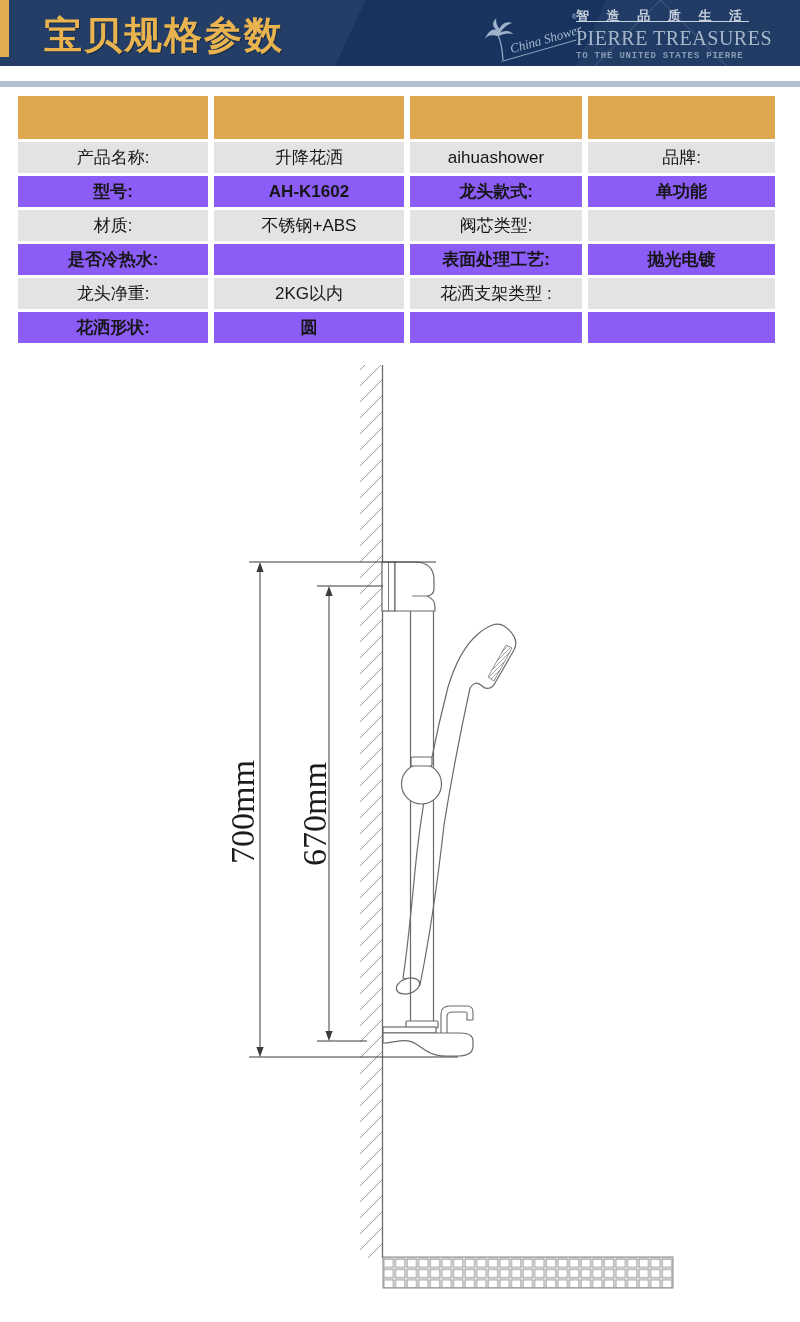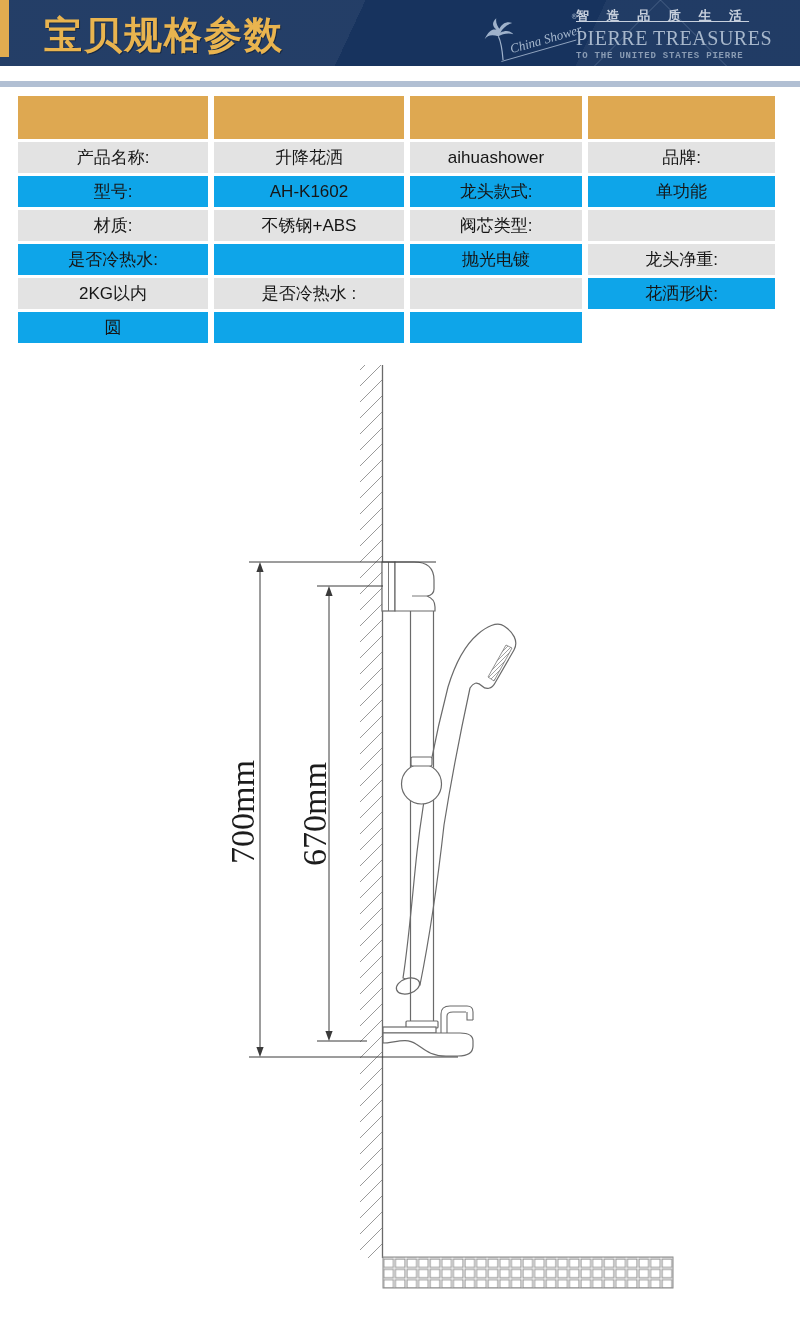--- a/index.html
+++ b/index.html
@@ -45,21 +45,21 @@
     display:grid; grid-template-columns:190px 190px 172px 187px;
     grid-template-rows:43px repeat(6, 31px);
     column-gap:6px; row-gap:3px; background:#ffffff;
   }
   .spec-table .hcell { background:#DEA851; }
   .spec-table .cell {
     display:flex; align-items:center; justify-content:center;
     font-size:17px; color:#161616; white-space:nowrap;
   }
   .cell.lt { background:#E3E3E3; }
-  .cell.dk { background:#0ea5e9; }
+  .cell.dk { background:#8b5cf6;font-weight:bold; }
 
   
   .diagram-wrap { position:absolute; left:0; top:362px; width:800px; height:940px; }
   svg text.dim {
     font-family:"Liberation Serif", serif; font-size:34px; fill:#1c1c1c;
   }
 </style>
 </head>
 <body>
 
@@ -110,25 +110,26 @@
   <div class="cell dk">龙头款式:</div>
   <div class="cell dk">单功能</div>
 
   <div class="cell lt">材质:</div>
   <div class="cell lt">不锈钢+ABS</div>
   <div class="cell lt">阀芯类型:</div>
   <div class="cell lt"></div>
 
   <div class="cell dk">是否冷热水:</div>
   <div class="cell dk"></div>
+  <div class="cell dk">表面处理工艺:</div>
   <div class="cell dk">抛光电镀</div>
 
   <div class="cell lt">龙头净重:</div>
   <div class="cell lt">2KG以内</div>
-  <div class="cell lt">是否冷热水 :</div>
+  <div class="cell lt">花洒支架类型 :</div>
   <div class="cell lt"></div>
 
   <div class="cell dk">花洒形状:</div>
   <div class="cell dk">圆</div>
   <div class="cell dk"></div>
   <div class="cell dk"></div>
 </div>
 
 <div class="diagram-wrap">
 <svg width="800" height="940" viewBox="0 0 800 940">

